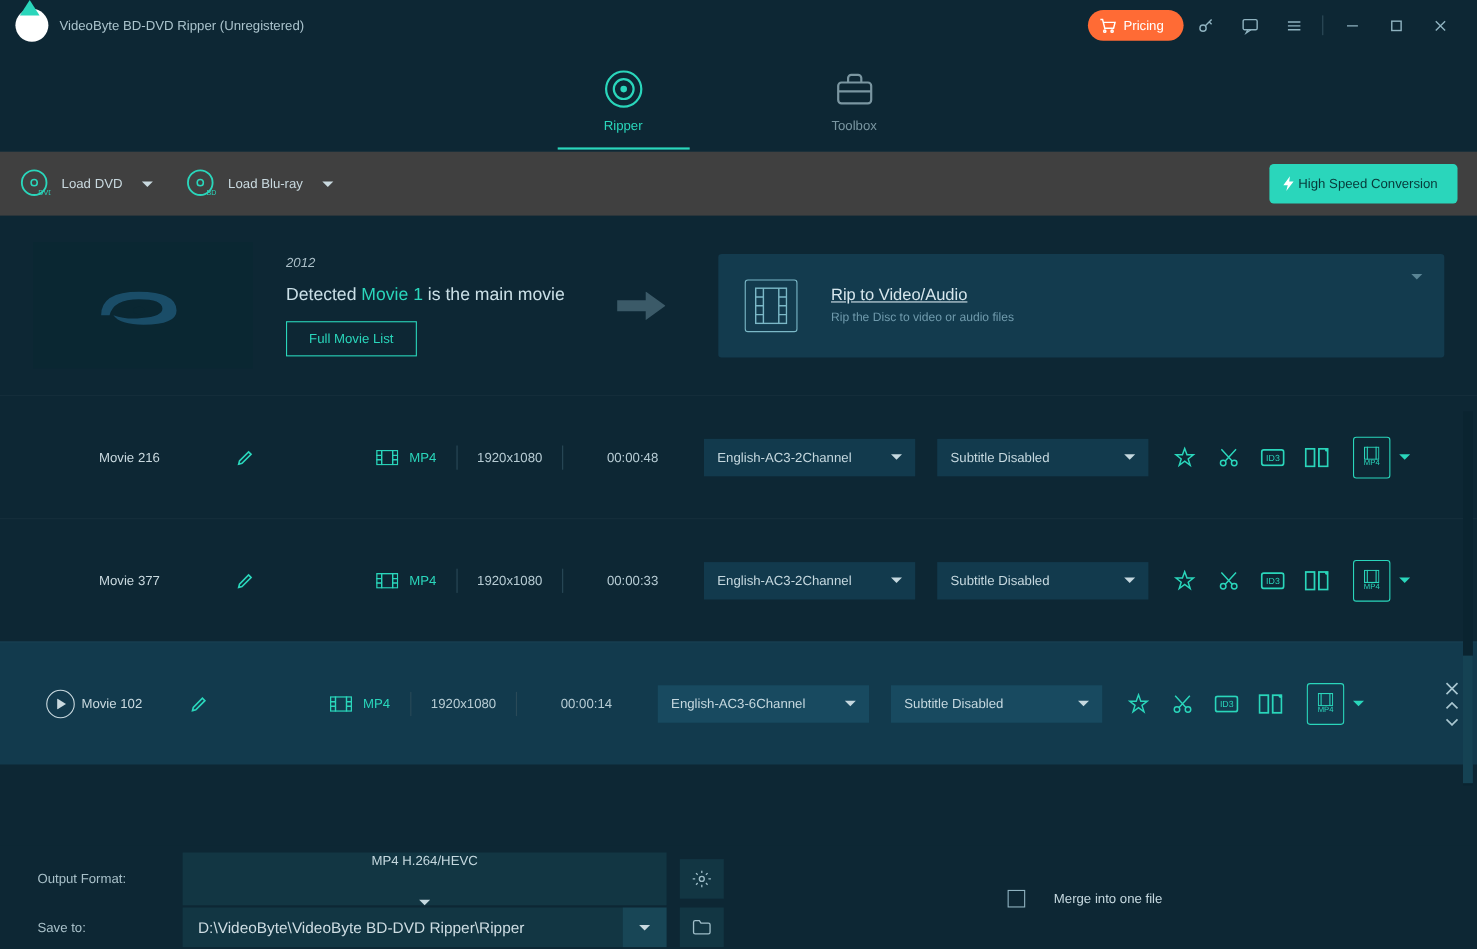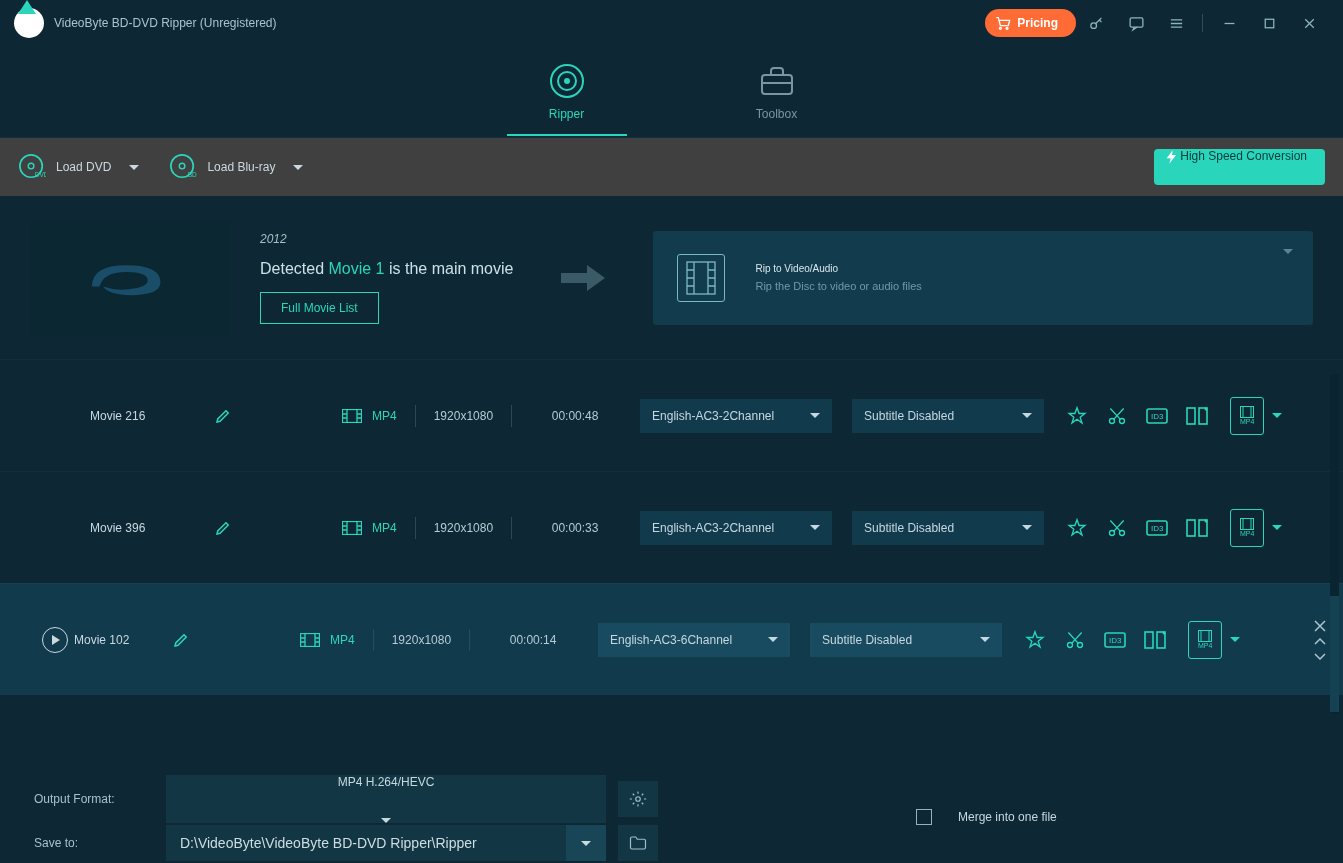--- a/index.html
+++ b/index.html
@@ -3,52 +3,52 @@
 <meta charset="utf-8">
 <style>
 * { margin:0; padding:0; box-sizing:border-box; font-family:"Segoe UI",Arial,sans-serif; }
 body { width:1343px; height:863px; background:#0d2734; color:#c9d9df; overflow:hidden; position:relative; }
 
 .titlebar { height:46px; display:flex; align-items:center; padding:0 14px; }
 .logo { width:30px; height:30px; background:#fff; border-radius:50%; position:relative; margin-right:10px; }
 .logo::before { content:""; position:absolute; left:4px; top:-8px; width:0; height:0; border-left:9px solid transparent; border-right:9px solid transparent; border-bottom:14px solid #2ad6bb; }
 .app-title { font-size:12px; color:#aac3cc; }
 .title-spacer { flex:1; }
-.pricing-btn { height:28px; background:#ff6b35; border-radius:14px; display:flex; align-items:center; padding:0 18px 0 10px; color:#fff; font-size:12px; gap:6px;font-weight:bold; }
+.pricing-btn { height:28px; background:#ff6b35; border-radius:14px; display:flex; align-items:center; padding:0 18px 0 10px; color:#fff; font-size:12px; gap:6px; }
 .titlebar-icon { width:40px; height:30px; display:flex; align-items:center; justify-content:center; color:#8fb3c0; }
 .titlebar-icon svg { width:17px; height:17px; stroke:currentColor; fill:none; stroke-width:1.8; }
 .tb-divider { width:1px; height:18px; background:#2e4d5a; margin:0 6px; }
 
 .tabs { height:92px; display:flex; align-items:center; justify-content:center; gap:90px; border-bottom:1px solid rgba(255,255,255,0.04); }
 .tab { display:flex; flex-direction:column; align-items:center; gap:8px; width:120px; height:88px; justify-content:center; position:relative; }
 .tab-icon { width:36px; height:36px; display:flex; align-items:center; justify-content:center; }
 .tab-label { font-size:12px; }
 .tab.active .tab-label { color:#2ad6bb; }
 .tab.active::after { content:""; position:absolute; bottom:0; left:0; right:0; height:2px; background:#2ad6bb; }
 .tab.inactive { color:#7a96a1; }
 
 .loadbar { height:58px; display:flex; align-items:center; padding:0 18px; gap:30px; background:#404040; }
 .load-btn { display:flex; align-items:center; gap:10px; font-size:12px; color:#c9d9df; }
 .disc-icon { width:28px; height:28px; }
 .load-dropdown { margin-left:8px; }
 .load-spacer { flex:1; }
-.speed-btn { background:#2ad6bb; color:#073a3a; height:36px; border-radius:4px; display:flex; padding:0 18px 0 10px; font-size:12px; gap:0; }
+.speed-btn { background:#2ad6bb; color:#073a3a; height:36px; border-radius:4px; display:flex; align-items:center; padding:0 18px 0 10px; font-size:12px; gap:0; }
 
 .summary { padding:24px 30px; display:flex; align-items:center; gap:30px; }
 .thumb { width:200px; height:115px; background:#0a2732; display:flex; align-items:center; justify-content:center; }
 .thumb svg { width:105px; height:60px; }
 .summary-text { display:flex; flex-direction:column; gap:14px; }
 .year { font-size:12px; color:#aabec7;font-style:italic; }
 .detected { font-size:16px; color:#cbe0e7; }
 .detected .mv { color:#2ad6bb; }
 .full-list-btn { border:1px solid #2ad6bb; color:#2ad6bb; font-size:12px; padding:8px 20px; width:fit-content; background:transparent; }
 .arrow-block { flex:0 0 80px; color:#3b5a68; display:flex; justify-content:center; }
 .rip-card { flex:1; background:#133b4e; height:94px; border-radius:3px; display:flex; align-items:center; padding:0 24px; gap:30px; position:relative; }
 .rip-icon { width:48px; height:48px; border:1.5px solid #7bb8c7; border-radius:3px; display:flex; align-items:center; justify-content:center; }
-.rip-text .t1 { font-size:10px; color:#d7e7ed; margin-bottom:6px; }
+.rip-text .t1 { font-size:15px; color:#d7e7ed; margin-bottom:6px;text-decoration:underline; }
 .rip-text .t2 { font-size:11px; color:#6f9aac; }
 .rip-drop { position:absolute; right:20px; top:18px; color:#5a8595; }
 
 .list { }
 .row { height:112px; display:flex; align-items:center; padding:0 32px 0 42px; border-top:1px solid rgba(255,255,255,0.03); position:relative; }
 .row.active { background:#123a4d; }
 .row .play { width:26px; height:26px; border:1.6px solid #c9d9df; border-radius:50%; display:flex; align-items:center; justify-content:center; margin-right:6px; }
 .row .name { width:120px; font-size:12px; }
 .row.noplay .name { margin-left:48px; }
 .edit-icon { color:#2ad6bb; margin-left:4px; }
@@ -277,21 +277,21 @@
             <rect x="0.5" y="0.5" width="13" height="11"></rect>
             <path d="M3 0v12M11 0v12"></path>
           </svg>
           <span>MP4</span>
         </div>
       <span class="tri" style="color:#2ad6bb"></span>
     </div>
   </div>
 
   <div class="row noplay">
-    <div class="name">Movie 396</div>
+    <div class="name">Movie 377</div>
     <svg class="edit-icon" width="18" height="18" viewBox="0 0 24 24" fill="none" stroke="#2ad6bb" stroke-width="2">
         <path d="M4 20l4-1 11-11-3-3L5 16z"></path>
       </svg>
     <div class="row-spacer"></div>
     <div class="fmt">
       <svg width="20" height="14" viewBox="0 0 20 14" fill="none" stroke="#2ad6bb" stroke-width="1.3">
           <rect x="0.5" y="0.5" width="19" height="13"></rect>
           <path d="M5 0v14M15 0v14M0 5h5M0 9h5M15 5h5M15 9h5"></path>
         </svg>
       <span class="mp4">MP4</span>

